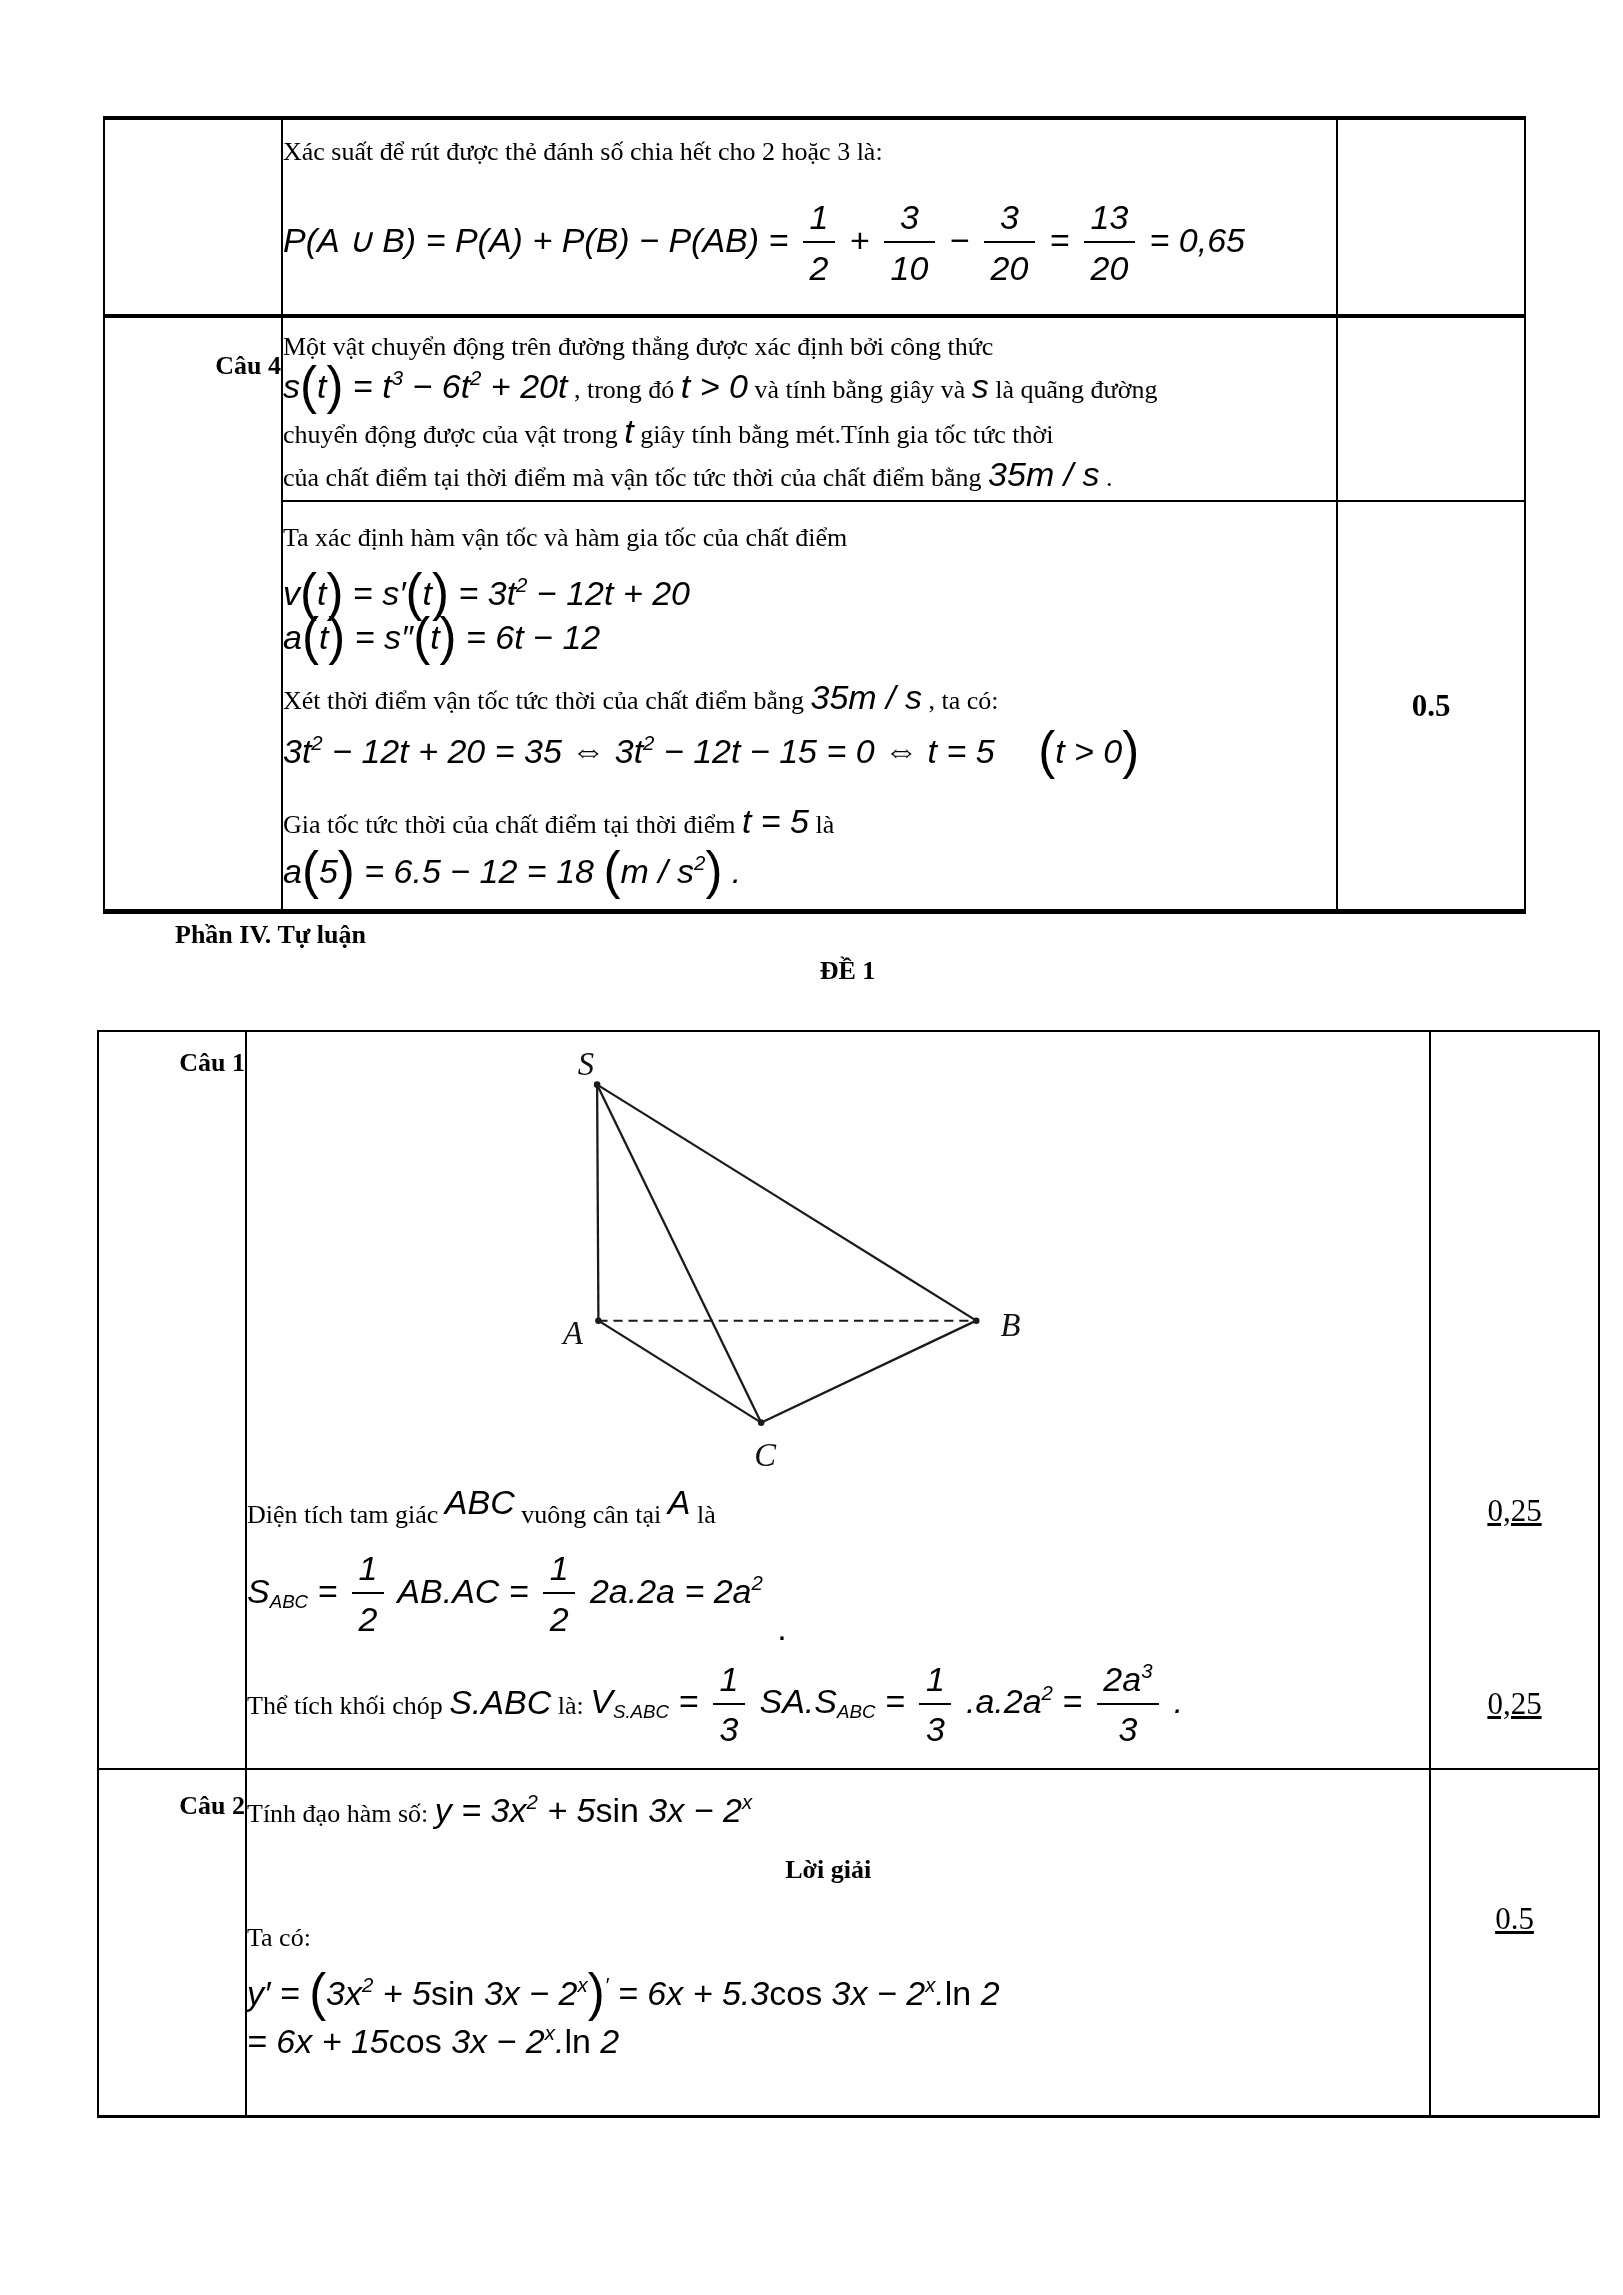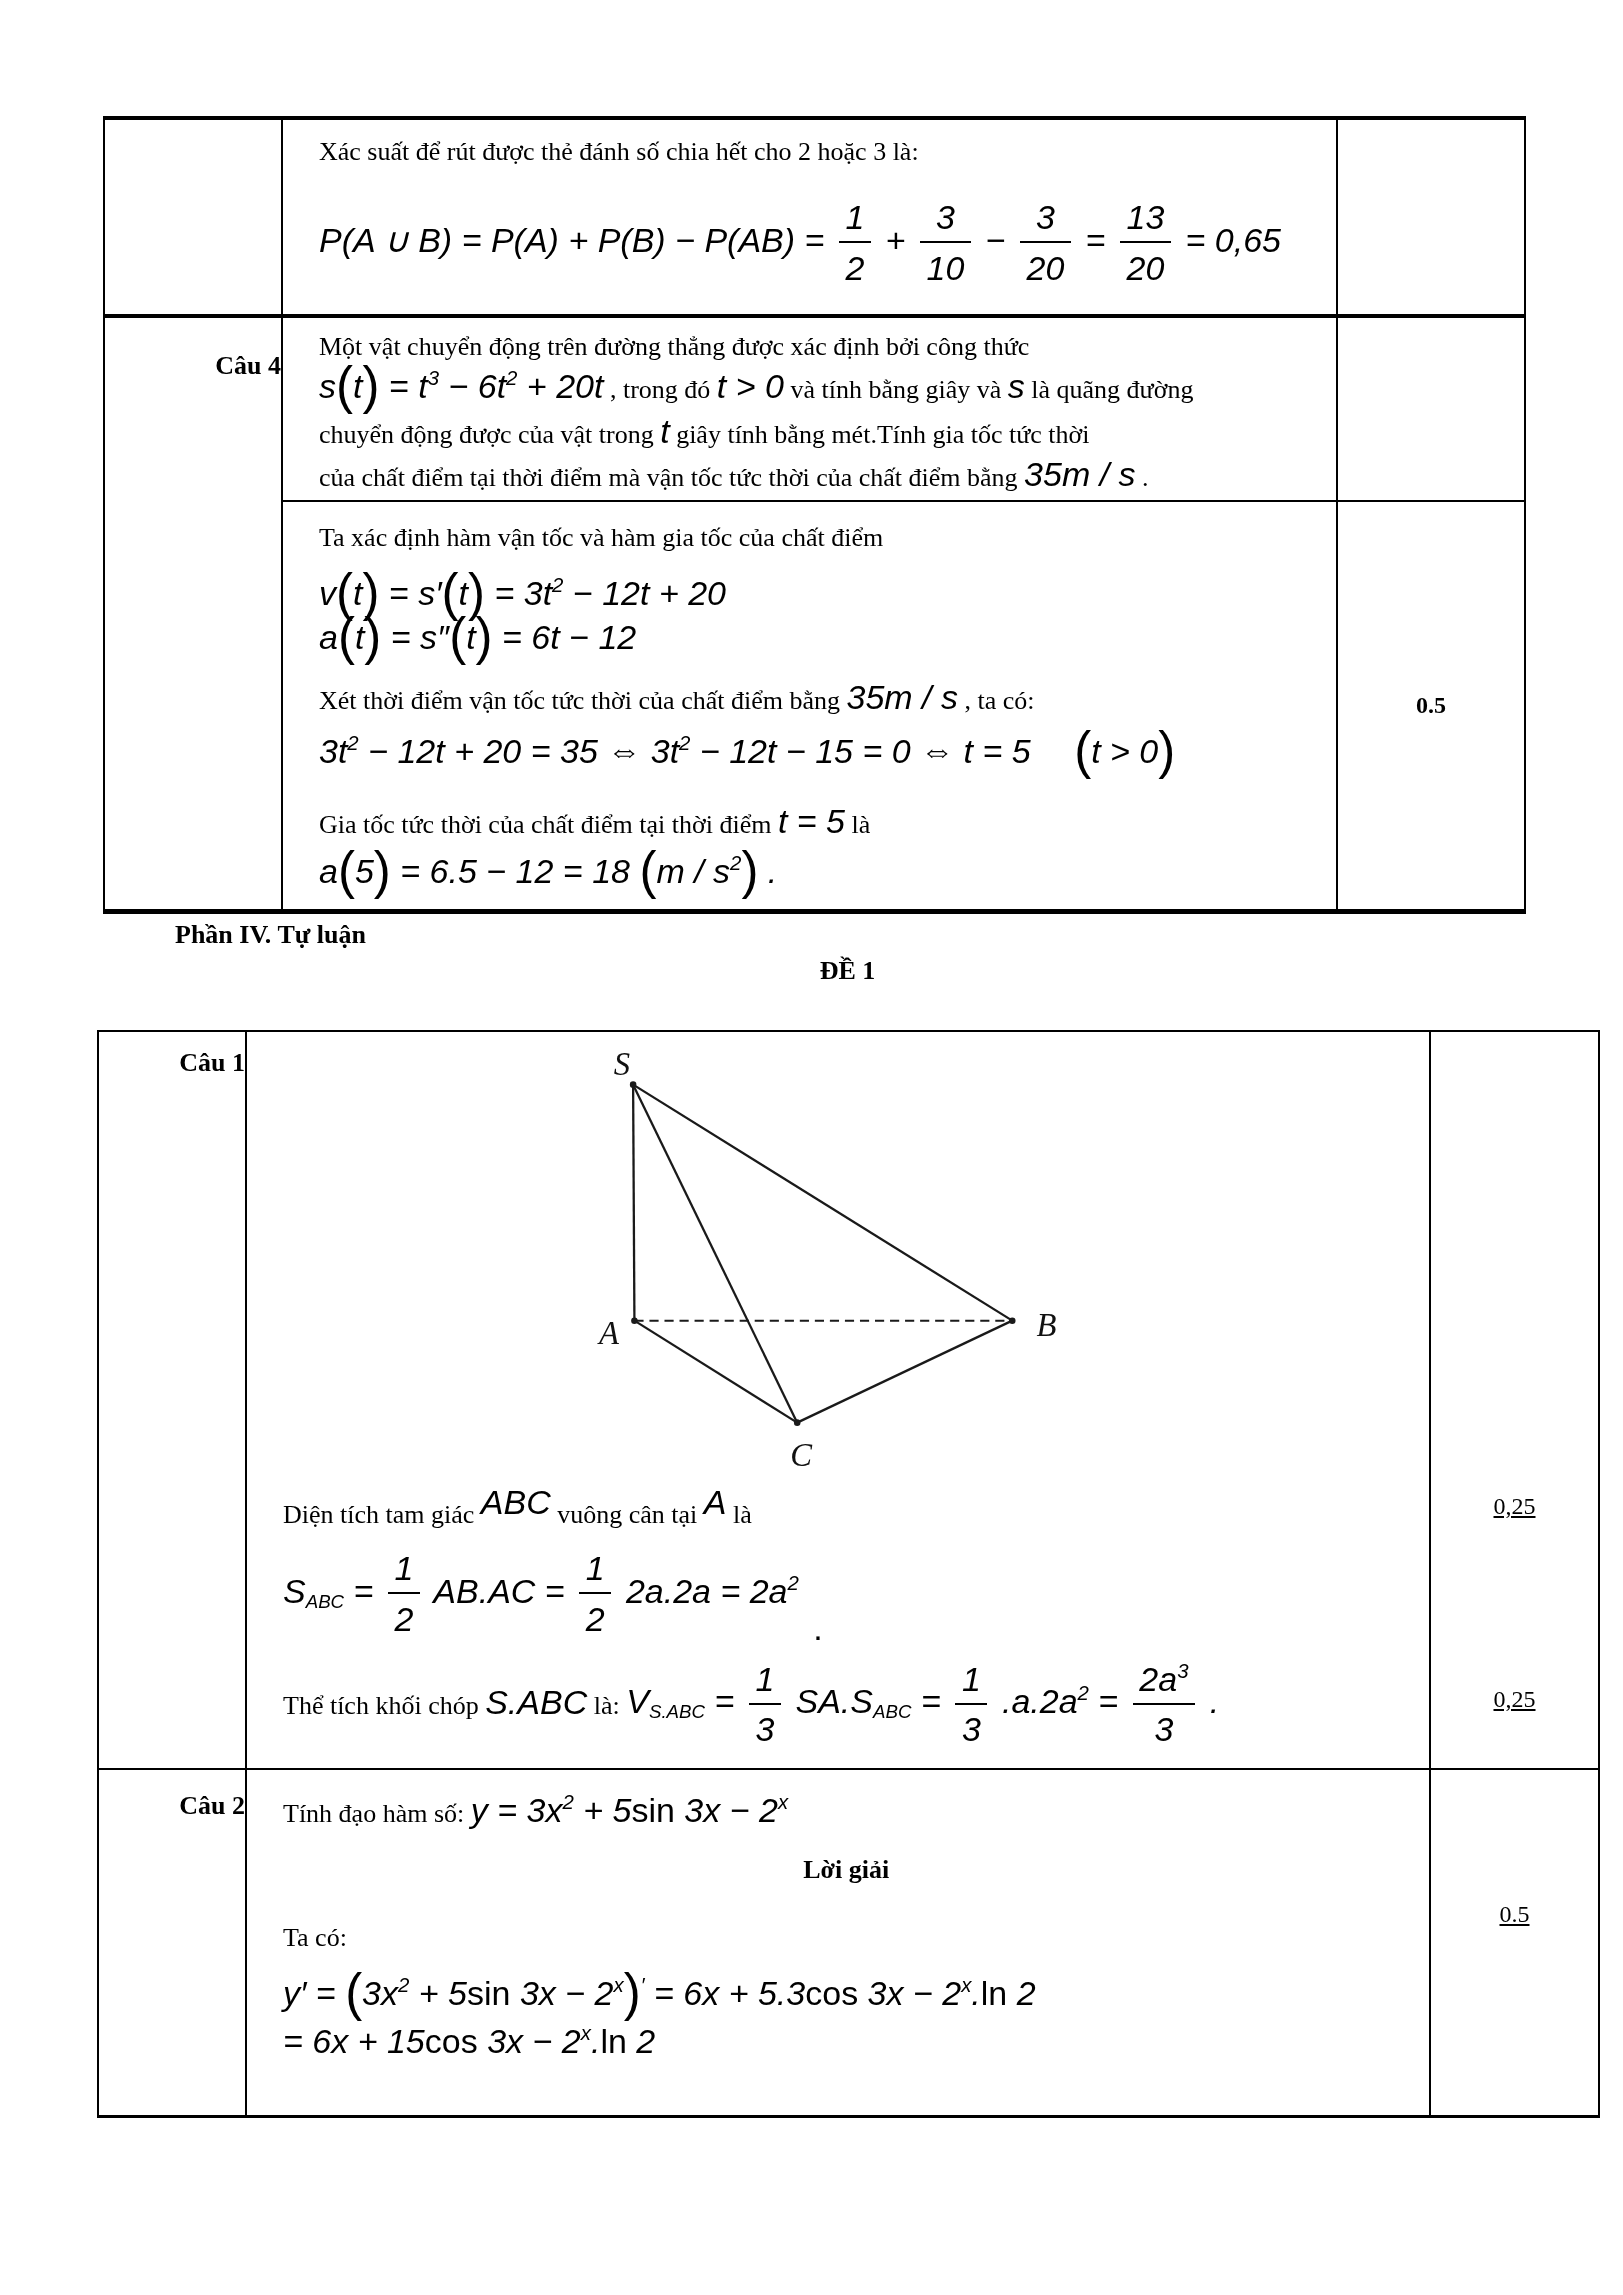--- a/index.html
+++ b/index.html
@@ -21,24 +21,24 @@
   .t1 tr.r3 td{height:407px;}
 
   
   .t2{left:97px;top:1030px;width:1501px;border:2.6px solid #000;border-bottom-width:3.9px;}
   .t2 tr.rh td{height:51px;border-bottom-width:3.9px;vertical-align:middle;text-align:center;font-weight:bold;font-size:26px;}
   .t2 tr.rc1 td{height:720px;}
   .t2 tr.rc2 td{height:324px;}
 
   .txt{font-size:26px;line-height:39px;}
   .qlabel{font-weight:bold;font-size:26px;text-align:right;}
-  .content{padding-left:36px;padding-right:19.6px;}
+  .content{padding-right:19.6px;}
   .line{display:block;}
   .score-mid{vertical-align:middle;text-align:center;}
-  .scoretxt{font-size:24px;text-align:center;}
+  .scoretxt{font-size:31px;text-align:center;}
   .bold{font-weight:bold;}
   .fill{position:relative;width:100%;height:100%;}
   .abs{position:absolute;left:0;width:100%;text-align:center;text-decoration:underline;}
 
   
   .math{font-style:italic;font-size:34px;font-family:Liberation Sans, sans-serif;}
   .math .rm{font-style:normal;}
   .math sup{font-size:60%;vertical-align:0.62em;line-height:0;}
   .math sub{font-size:55%;vertical-align:-0.28em;line-height:0;}
   .frac{display:inline-block;vertical-align:middle;text-align:center;margin:0 5.2px;line-height:1.12;}

